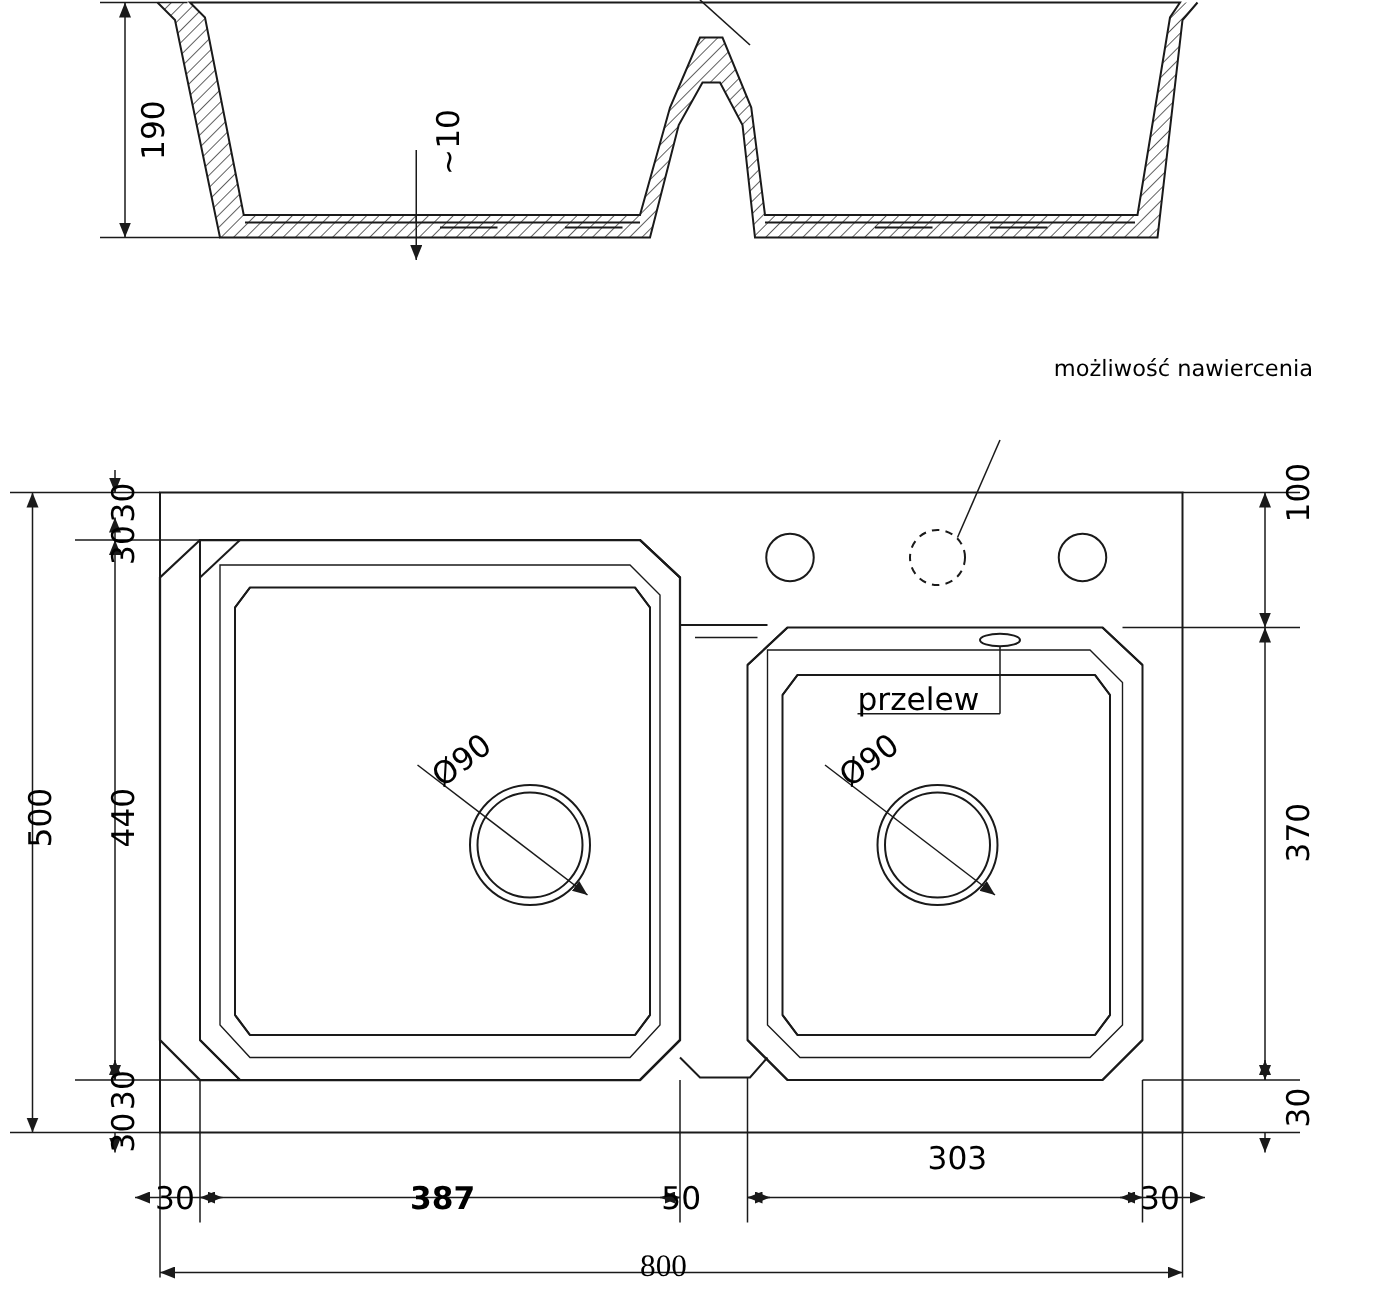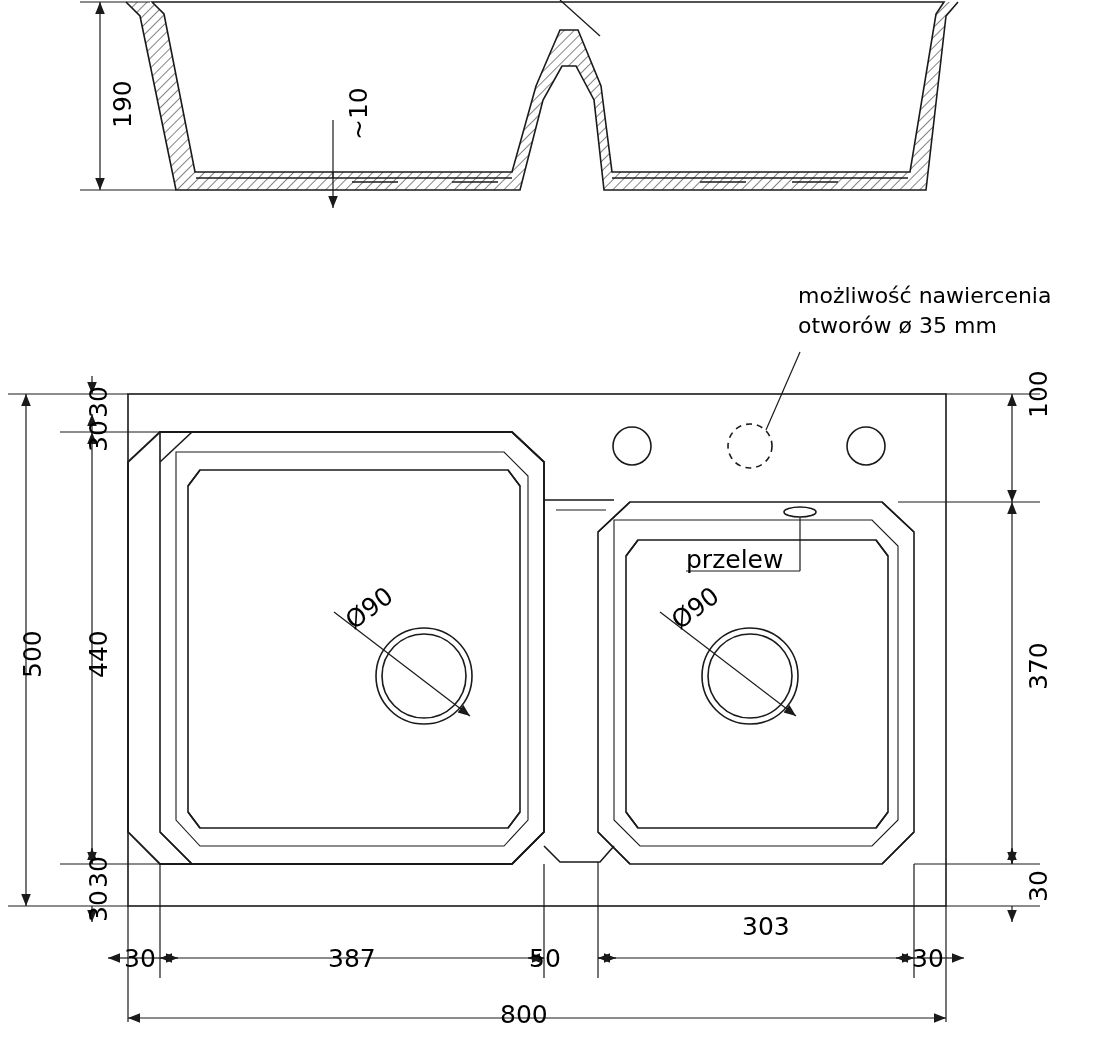--- a/index.html
+++ b/index.html
@@ -1,21 +1,21 @@
 <!DOCTYPE html>
 <html><head>
 <meta charset="utf-8">
 <style>
   html,body{margin:0;padding:0;background:#ffffff;}
   body{width:1099px;height:1045px;position:relative;overflow:hidden;
        font-family:"DejaVu Sans","Liberation Sans",sans-serif;color:#000;}
   .wrap{position:absolute;inset:0;}
   svg.drawing{position:absolute;left:0;top:0;width:1099px;height:1045px;}
   .lbl{position:absolute;font-size:25px;color:#000;white-space:nowrap;letter-spacing:0px;}
-  .lbl.note{font-size:22px;line-height:28px;}
+  .lbl.note{font-size:18px;line-height:28px;margin-left:45px;}
   .vert{transform-origin:0 0;}
 </style>
 </head>
 <body>
 
 <div class="wrap">
 
 <svg class="drawing" viewBox="0 0 1099 1045">
   <defs>
     <marker id="arrEnd" markerWidth="12" markerHeight="12" refX="10" refY="4" orient="auto">
@@ -174,40 +174,39 @@
 
     <line x1="128" y1="1018" x2="946" y2="1018" marker-start="url(#arrStart)" marker-end="url(#arrEnd)"></line>
   </g>
 </svg>
 
 <div class="lbl vert" style="left:108px;top:128px;transform:rotate(-90deg);">190</div>
 
 <div class="lbl vert" style="left:344px;top:140px;transform:rotate(-90deg);">~10</div>
 
 <div class="lbl note" style="left:798px;top:282px;">możliwość nawiercenia</div>
-<div class="lbl note" style="left:798px;top:312px;">otworów ø 35 mm</div>
 
 <div class="lbl" style="left:686px;top:545px;">przelew</div>
 
 <div class="lbl" style="left:340px;top:612px;transform:rotate(-37deg);transform-origin:0 0;">Ø90</div>
 <div class="lbl" style="left:666px;top:612px;transform:rotate(-37deg);transform-origin:0 0;">Ø90</div>
 
 <div class="lbl vert" style="left:84px;top:418px;transform:rotate(-90deg);">30</div>
 <div class="lbl vert" style="left:84px;top:452px;transform:rotate(-90deg);">30</div>
 
 <div class="lbl vert" style="left:18px;top:678px;transform:rotate(-90deg);">500</div>
 <div class="lbl vert" style="left:84px;top:678px;transform:rotate(-90deg);">440</div>
 
 <div class="lbl vert" style="left:84px;top:888px;transform:rotate(-90deg);">30</div>
 <div class="lbl vert" style="left:84px;top:922px;transform:rotate(-90deg);">30</div>
 
 <div class="lbl vert" style="left:1024px;top:418px;transform:rotate(-90deg);">100</div>
 <div class="lbl vert" style="left:1024px;top:690px;transform:rotate(-90deg);">370</div>
 <div class="lbl vert" style="left:1024px;top:902px;transform:rotate(-90deg);">30</div>
 
 <div class="lbl" style="left:124px;top:944px;">30</div>
-<div class="lbl" style="left:328px;top:944px;">387</div>
+<div class="lbl" style="left:328px;top:944px;font-weight:bold;">387</div>
 <div class="lbl" style="left:529px;top:944px;">50</div>
 <div class="lbl" style="left:742px;top:912px;">303</div>
 <div class="lbl" style="left:912px;top:944px;">30</div>
-<div class="lbl" style="left:500px;top:1000px;">800</div>
+<div class="lbl" style="left:512px;top:1000px;font-family:Liberation Serif, serif;">800</div>
 
 </div>
 
 </body></html>

